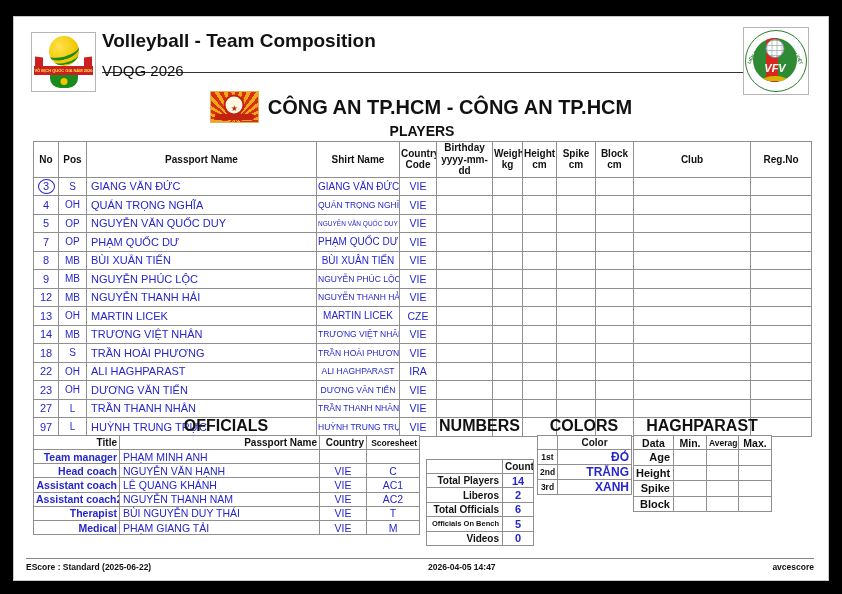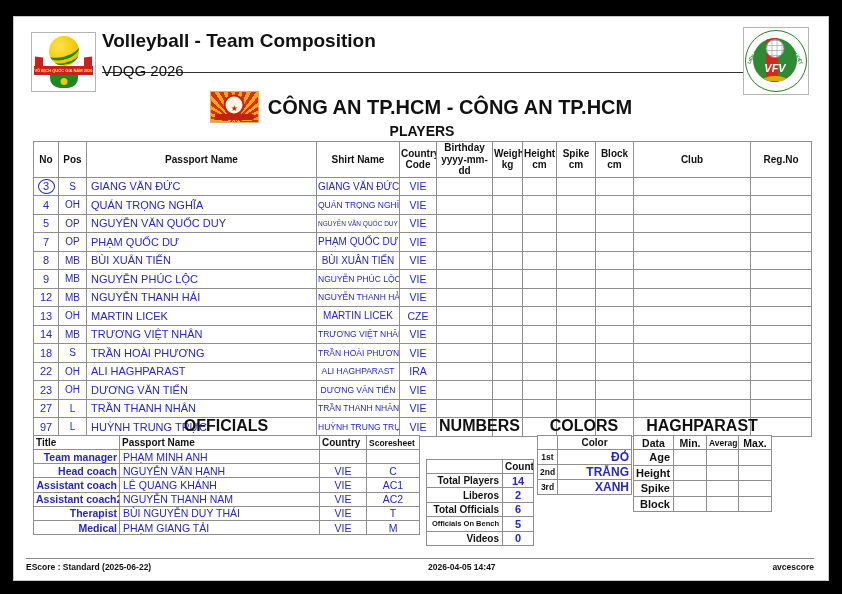--- a/index.html
+++ b/index.html
@@ -78,21 +78,21 @@
   td.c{text-align:center;}
   td.l{text-align:left;padding-left:4px;}
   .players td.pos{font-size:10px;}
   .players td.cc{font-size:10.5px;}
   .players td.shirt{padding:0 1px;text-align:center;}
   .captain{display:inline-block;min-width:13px;height:13px;line-height:13px;border:1.3px solid #2626cc;
         border-radius:50%;padding:0 1px;}
 
   
   .officials{left:19px;top:418px;width:386px;}
-  .officials th{font-size:10px;font-weight:bold;height:13px;text-align:left;color:#111;}
+  .officials th{font-size:10px;font-weight:bold;height:13px;text-align:right;color:#111;}
   .officials th.sm{font-size:8.5px;}
   .officials td{height:13.2px;font-size:10.5px;color:#2626cc;}
   .off-title{text-align:right;font-weight:bold;font-size:9.5px;padding-right:2px;}
   .off-name{text-align:left;padding-left:3px;}
 
   
   .numbers{left:412px;top:442px;width:107px;}
   .numbers th{height:13px;font-size:10px;font-weight:bold;text-align:center;color:#111;}
   .numbers td{height:13.4px;}
   .nlab{text-align:right;font-weight:bold;color:#111;font-size:10px;padding-right:3px;}

